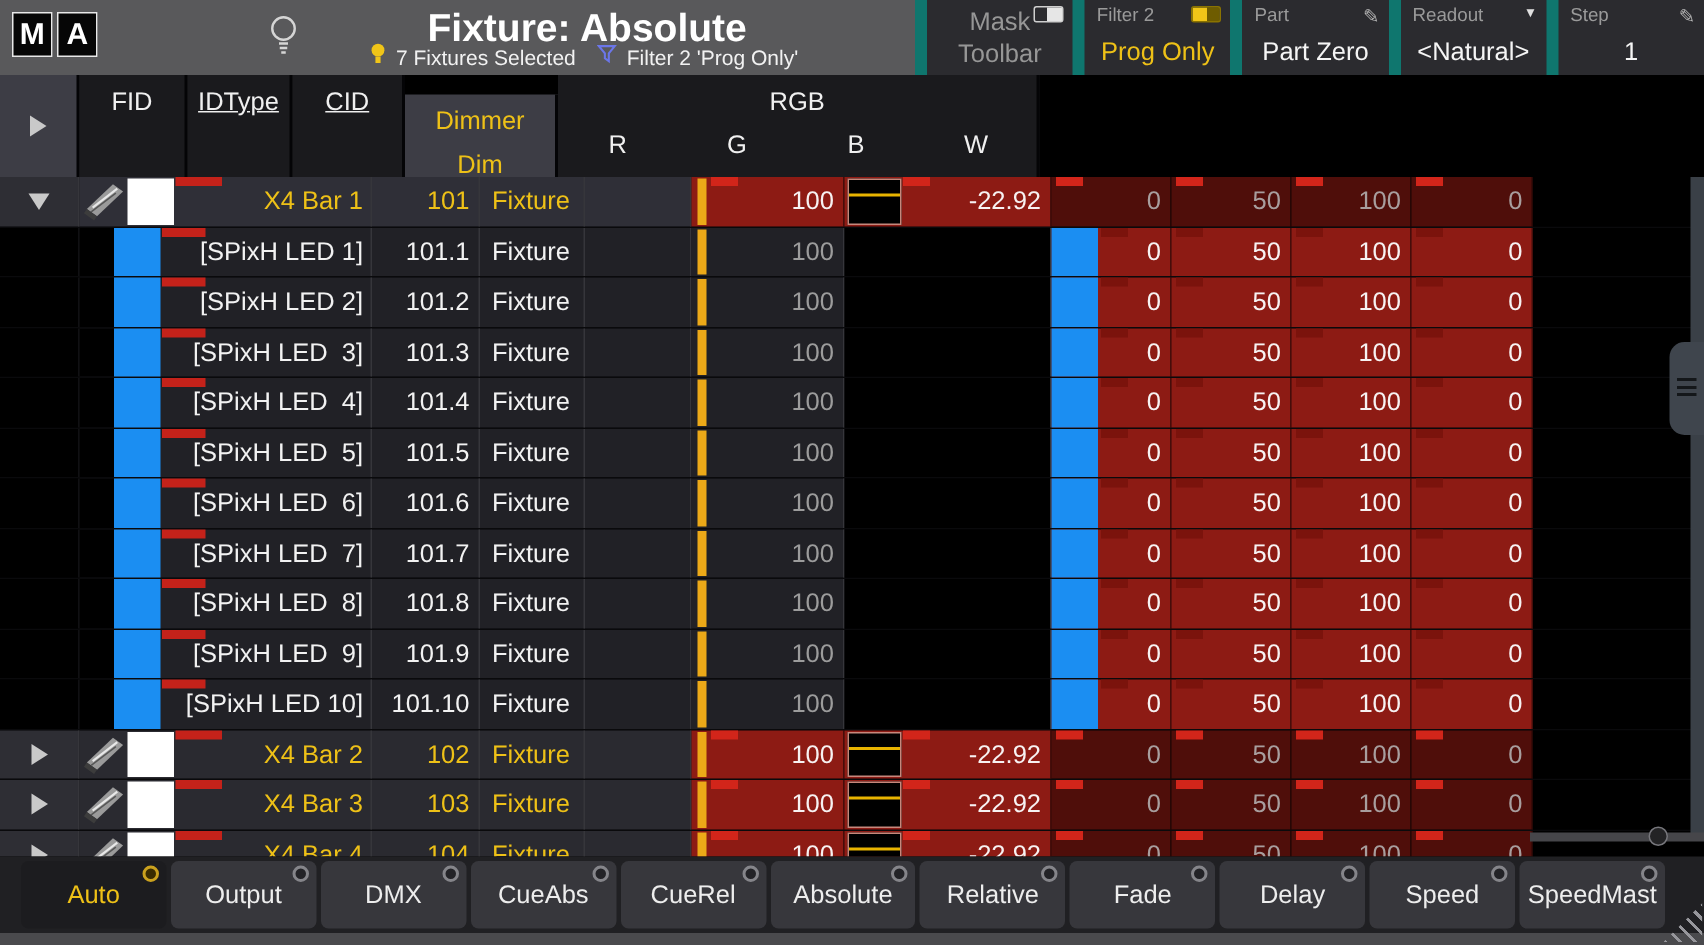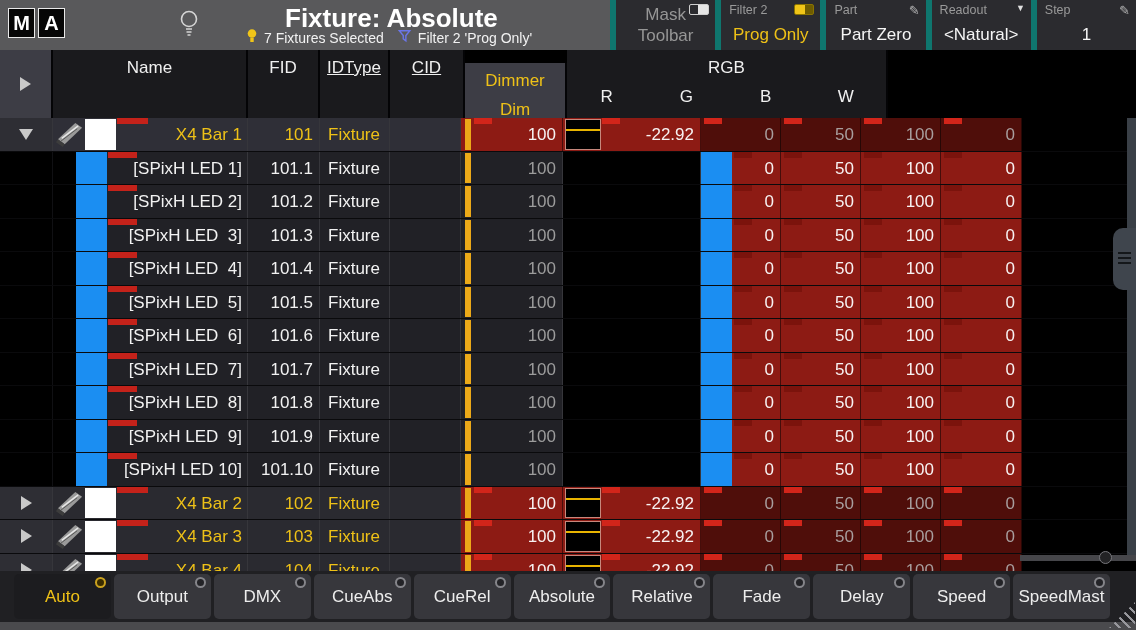--- a/index.html
+++ b/index.html
@@ -10,21 +10,21 @@
   .titlebar{position:absolute;top:0;left:0;width:1136px;height:50px;display:flex;}
   .tb-left{width:610px;background:#59595b;position:relative;}
   .logo{position:absolute;left:8px;top:8px;display:flex;gap:3px;}
   .logo-sq{width:25px;height:28px;background:#060606;border:1px solid #e9e9e9;color:#fff;
            font-weight:bold;font-size:20px;display:flex;align-items:center;justify-content:center;}
   .bulb-big{position:absolute;left:178px;top:9px;}
   .title{position:absolute;left:285px;top:3px;font-size:26px;font-weight:bold;color:#ffffff;}
   .subtitle{position:absolute;left:246px;top:28px;display:flex;align-items:center;gap:6px;
             font-size:14px;color:#f2f2f2;}
   .tb-buttons{flex:1;display:flex;background:#2b2b2f;}
-  .tbtn{flex:1;position:relative;border-left:6px solid #0f766e;}
+  .tbtn{flex:1;position:relative;border-left:8px solid #0f766e;}
   .blabel{position:absolute;left:8px;top:3px;font-size:12.5px;color:#9a9a9a;}
   .bvalue{position:absolute;left:0;right:0;bottom:5px;text-align:center;font-size:17px;color:#f5f5f5;}
   .bvalue.yellow{color:#eec117;}
   .masklines{position:absolute;inset:0;display:flex;flex-direction:column;align-items:center;
              justify-content:center;color:#969696;font-size:17px;line-height:1.25;}
   .bicon{position:absolute;right:6px;top:4px;}
   .toggle{display:inline-block;width:18px;height:9px;border:1px solid #cfcfcf;border-radius:2px;
           background:linear-gradient(to right,transparent 0 45%,#e6e6e6 45% 100%);}
   .toggle.yellow{border-color:#8a7300;
           background:linear-gradient(to right,#f0c518 0 55%,#6e5c00 55% 100%);}
@@ -177,23 +177,20 @@
         <span class="bicon pencil">✎</span>
         <span class="bvalue">1</span>
       </div>
     </div>
   </div>
 
   <div class="sheet-header">
     <div class="hcell h-exp">
       <span class="tri-right"></span>
     </div>
-    <div class="hcell h-name">
-      <span class="h-top">Name</span>
-    </div>
     <div class="hcell h-fid">
       <span class="h-top">FID</span>
     </div>
     <div class="hcell h-idt">
       <span class="h-top">IDType</span>
     </div>
     <div class="hcell h-cid">
       <span class="h-top">CID</span>
     </div>
     <div class="hcell h-dim">

